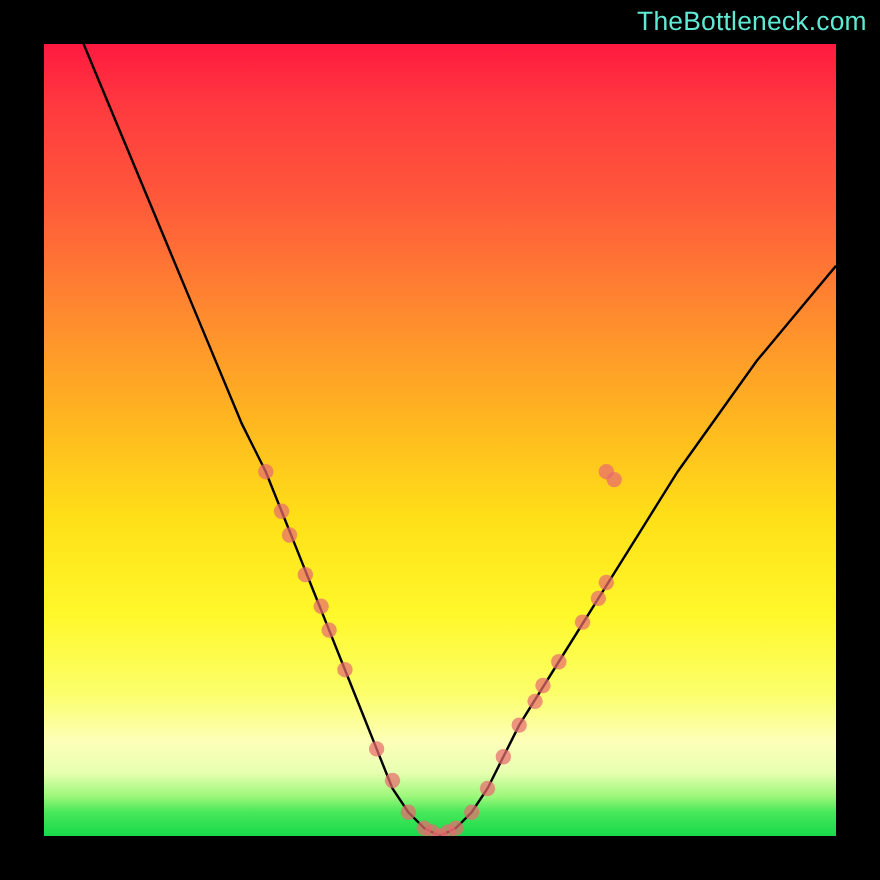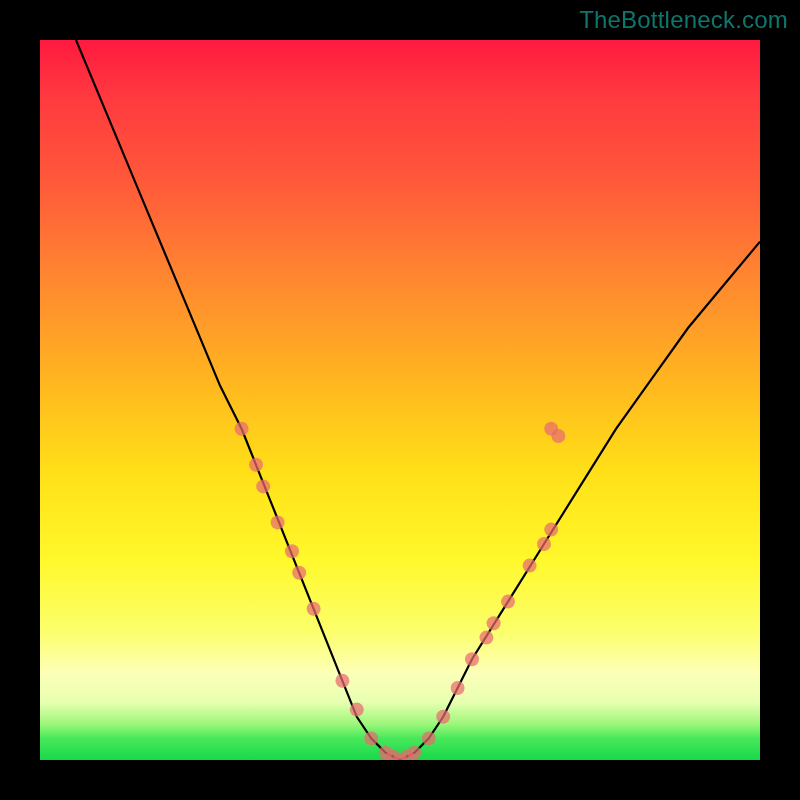--- a/index.html
+++ b/index.html
@@ -37,21 +37,21 @@
       #e7ffb0 92%,
       #9cf77a 95%,
       #48e85a 97%,
       #17d94a 100%
     );
   }
   .watermark {
     position: absolute;
     top: 6px;
     right: 12px;
-    color: #0f766e;
+    color: #5eead4;
     font-size: 24px;
     font-weight: 400;
     letter-spacing: 0.2px;
     font-family: Arial, Helvetica, sans-serif;
   }
   svg.curve {
     position: absolute;
     inset: 0;
     width: 100%;
     height: 100%;

